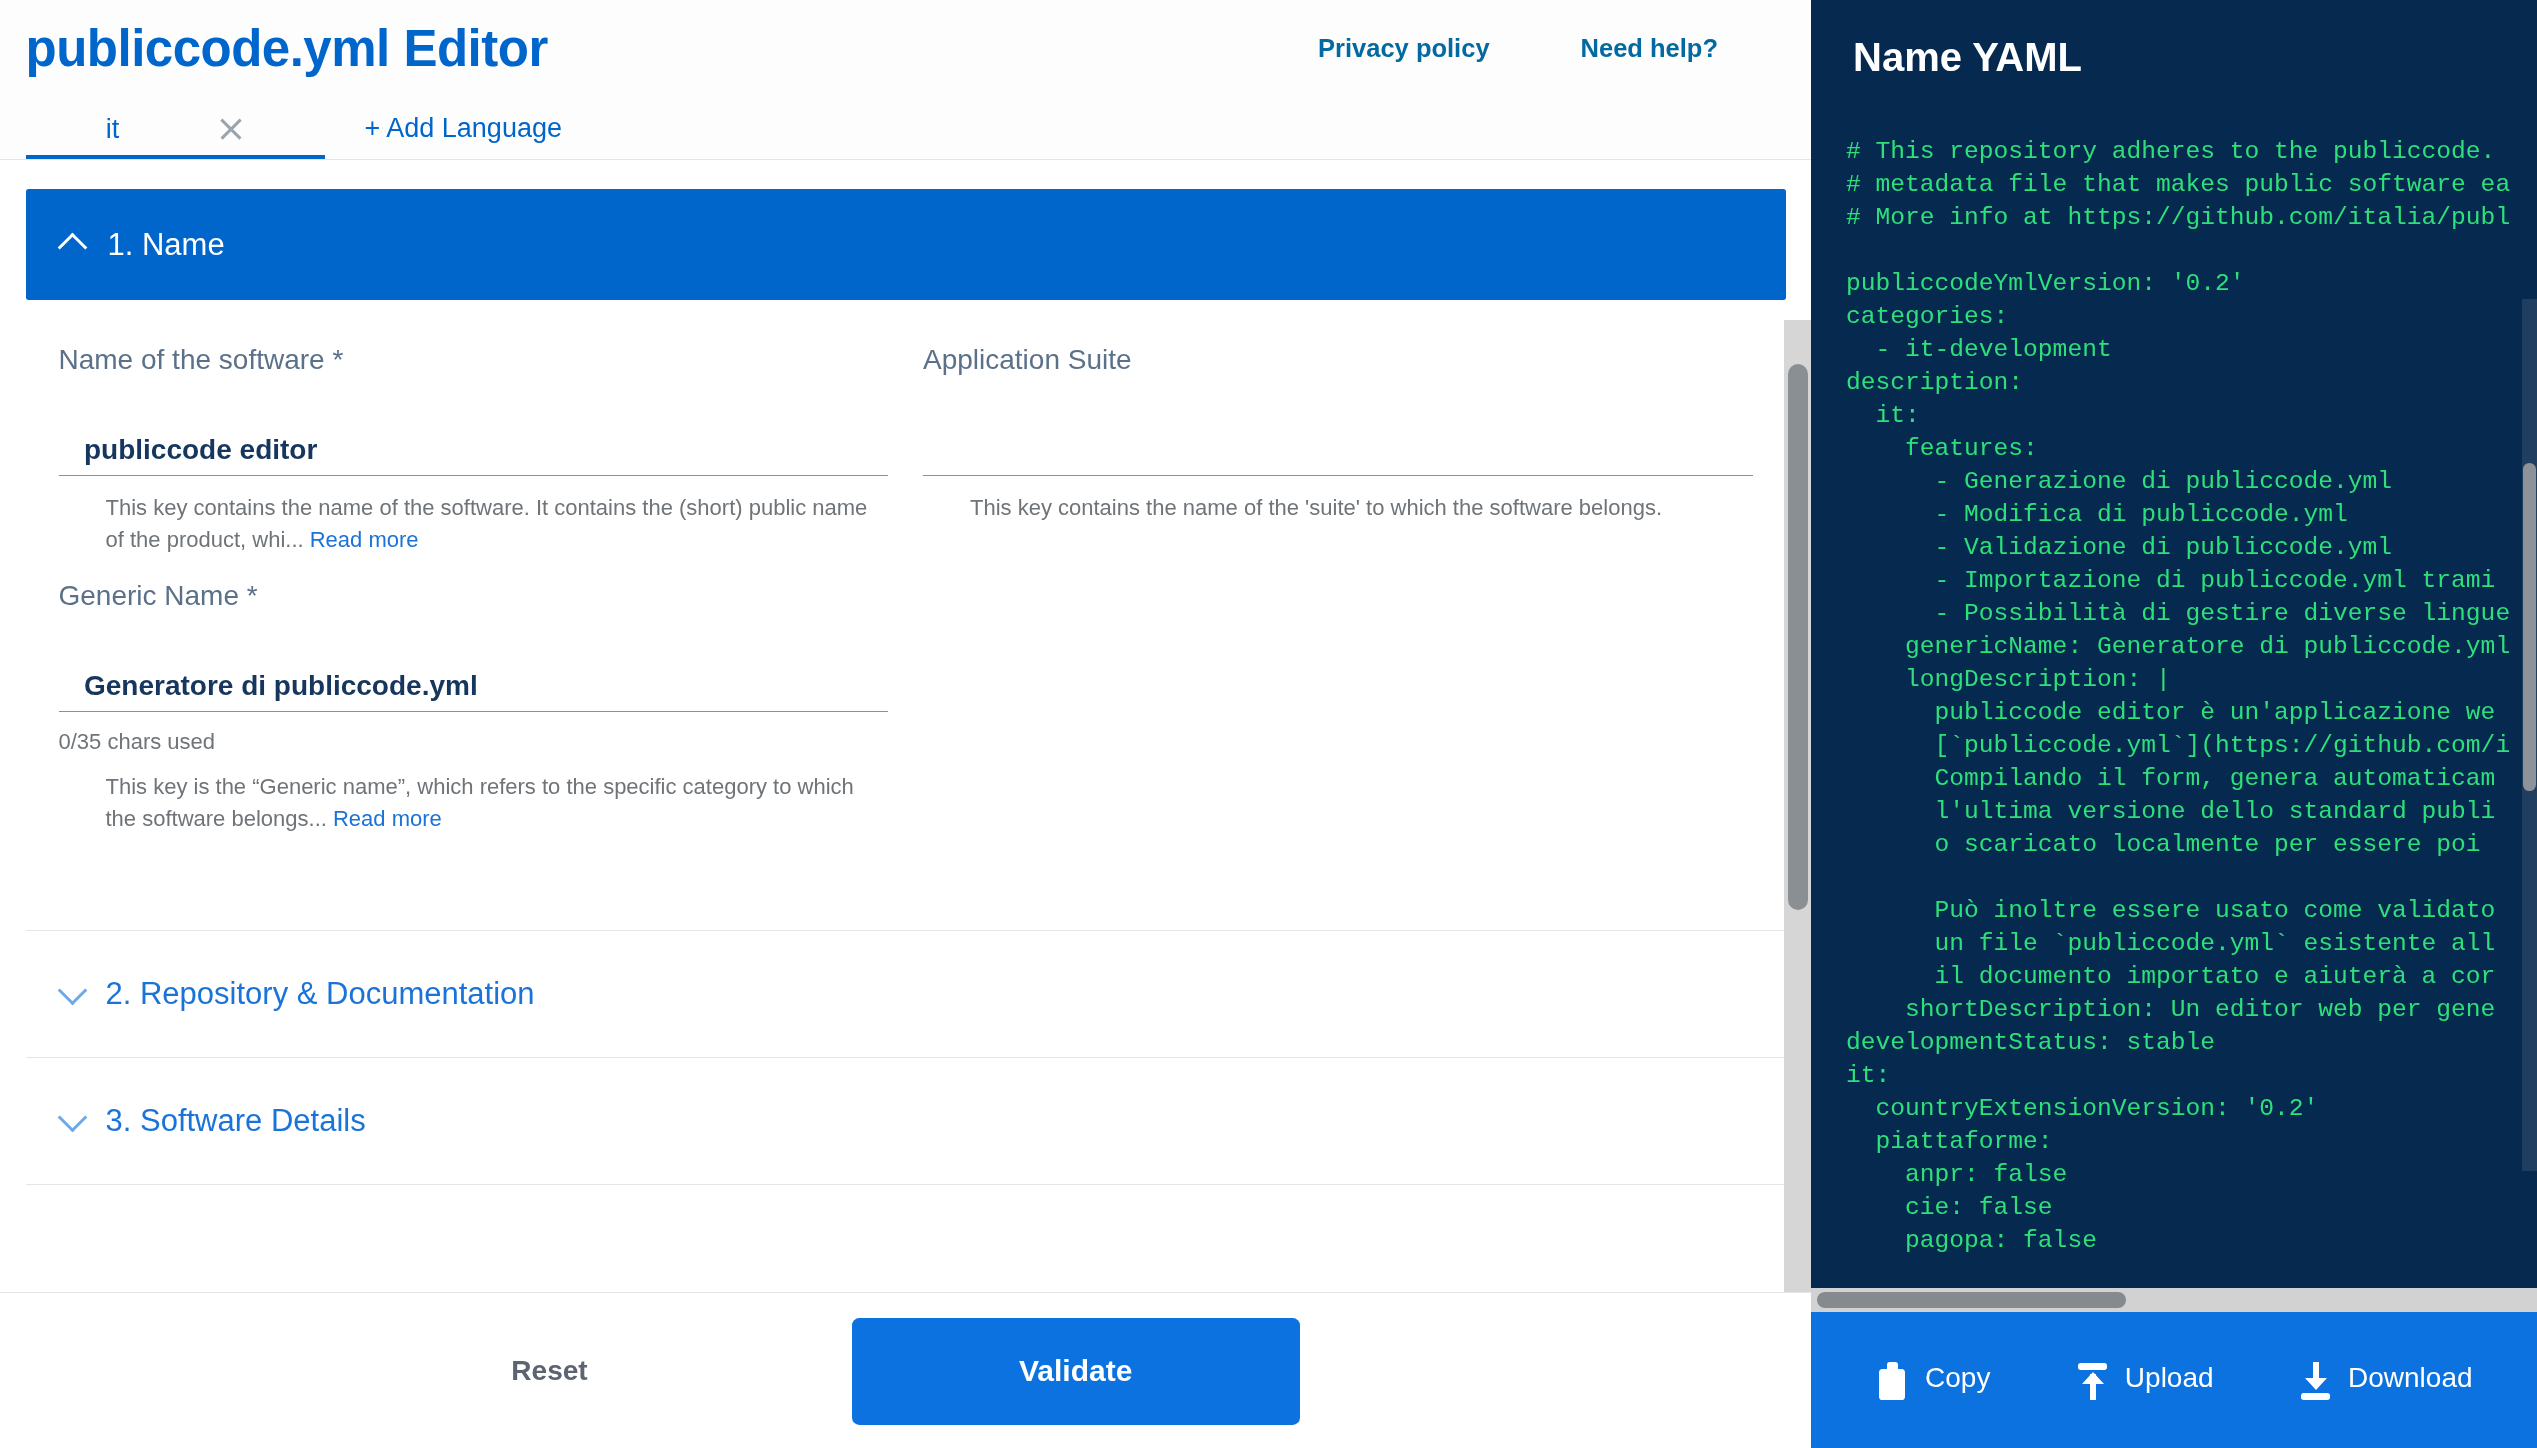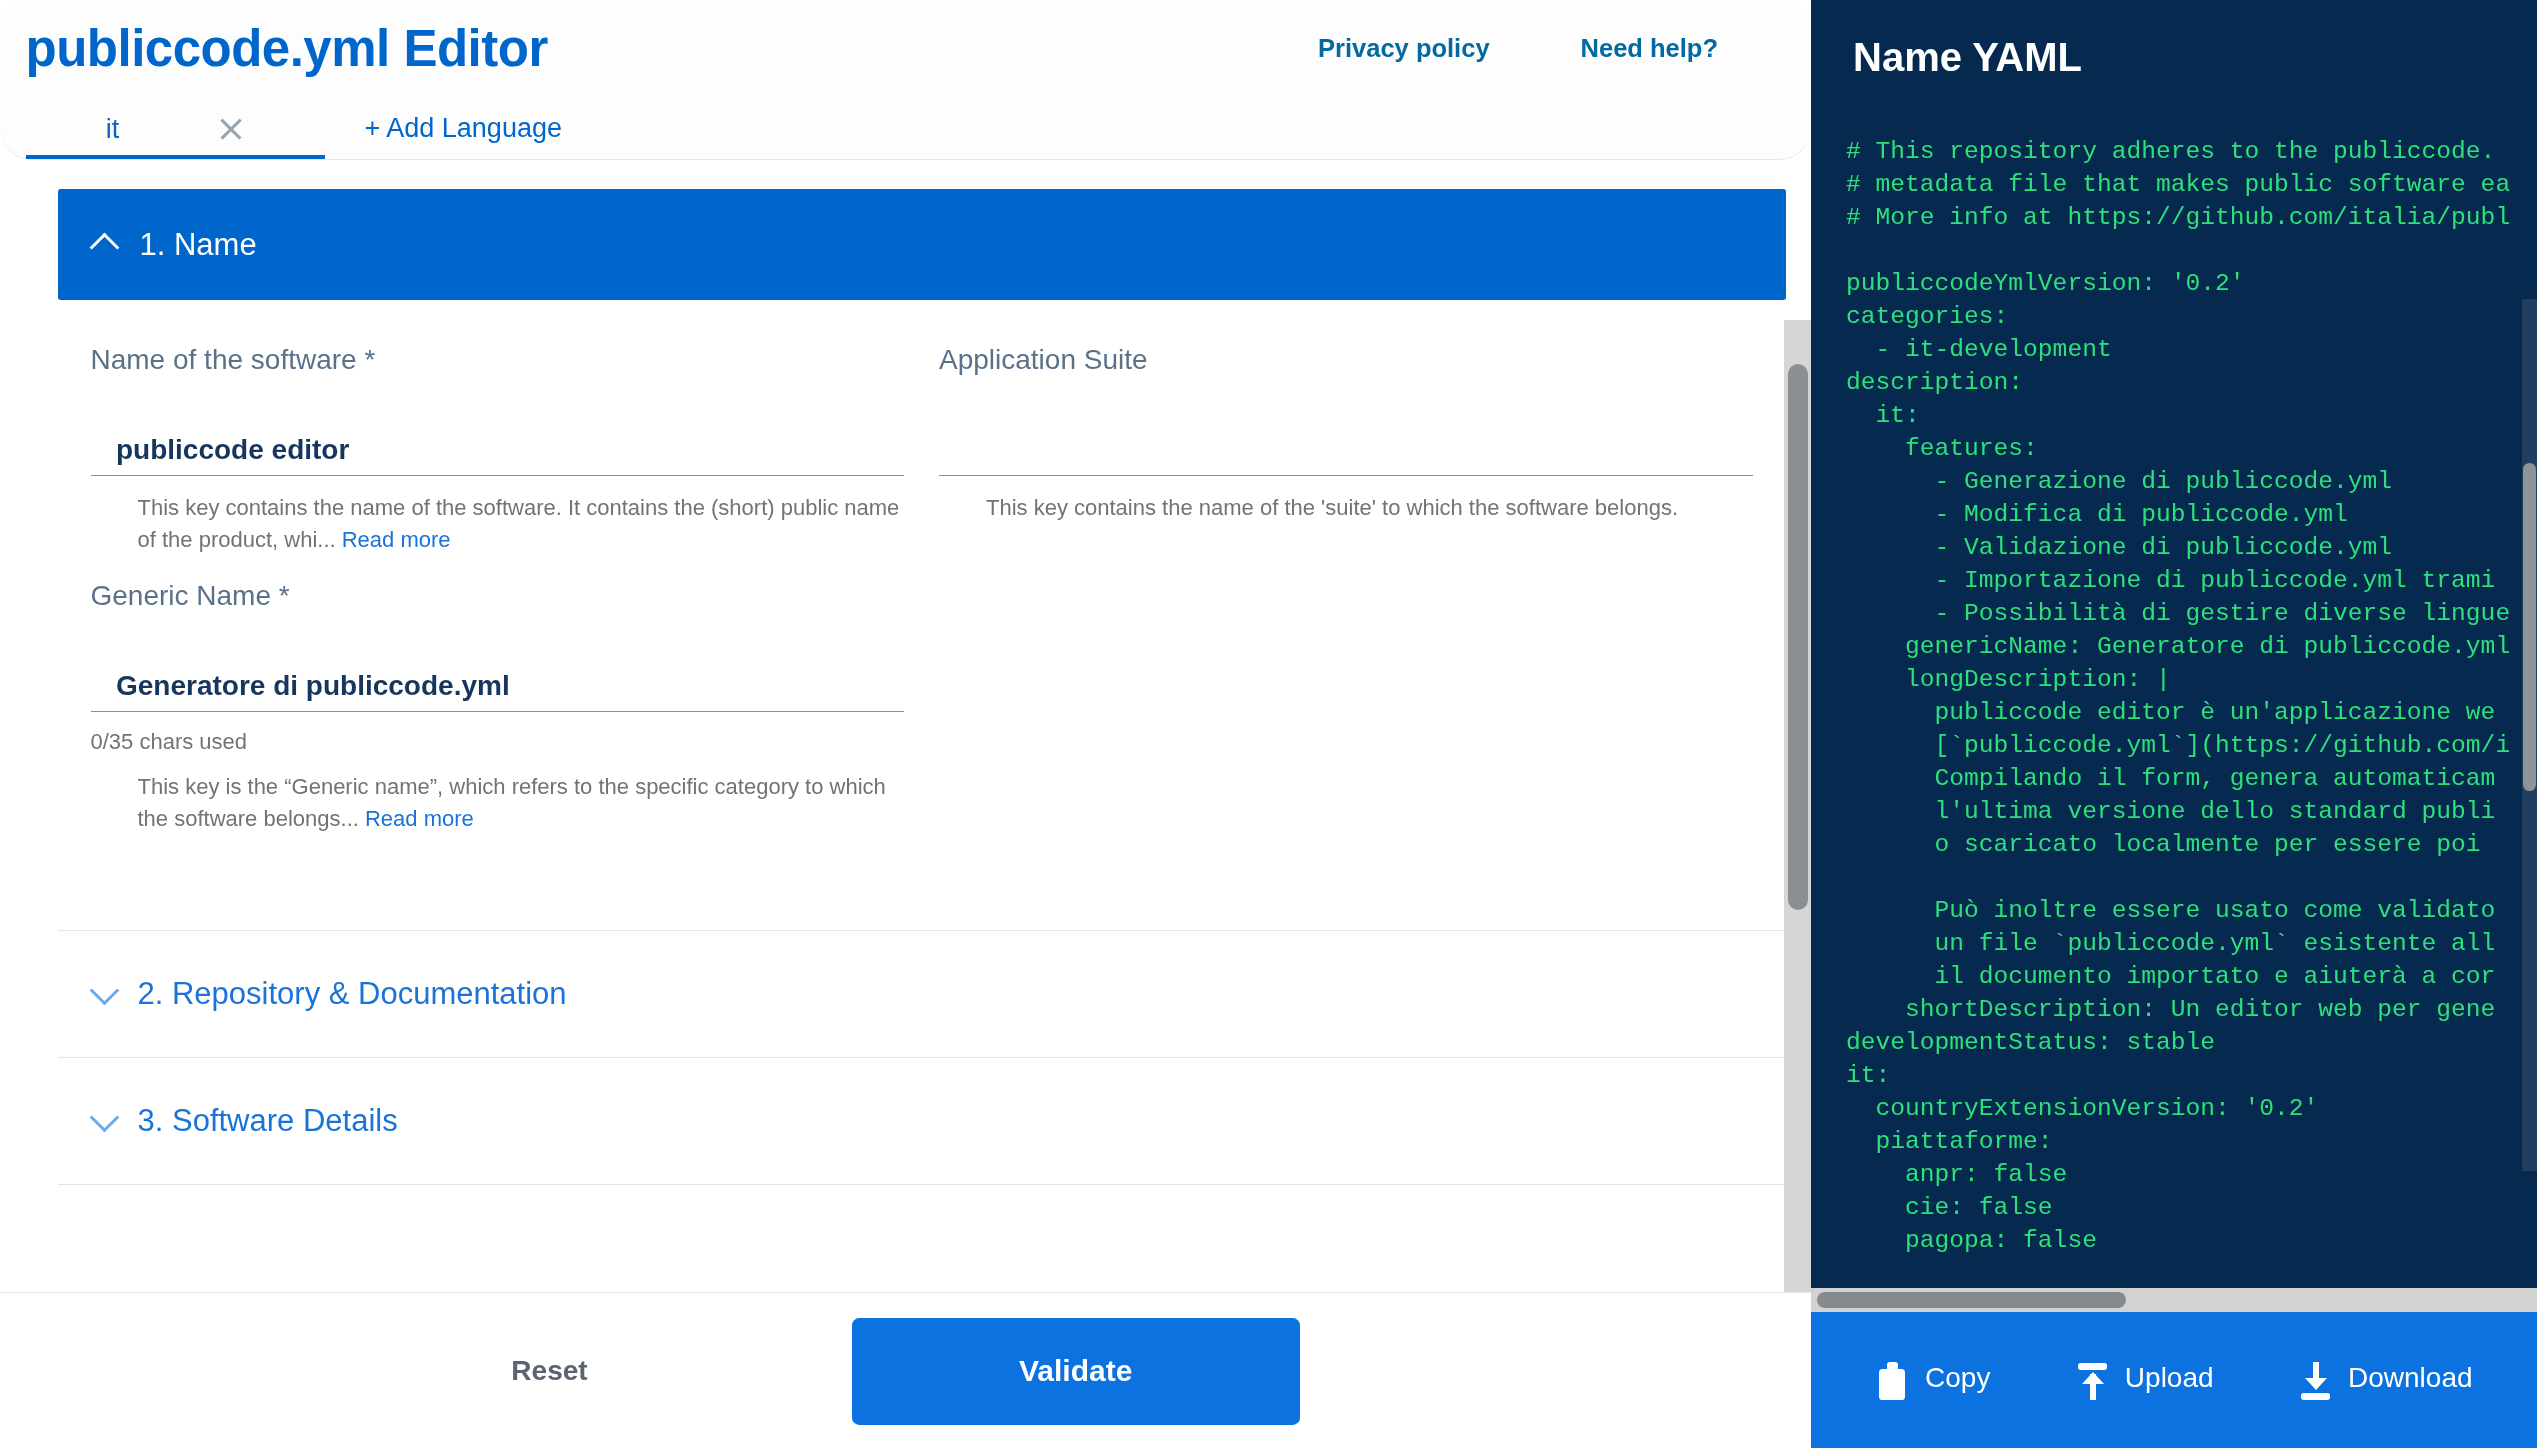--- a/index.html
+++ b/index.html
@@ -15,21 +15,21 @@
   .editor-pane {
     width: 1811px; height: 1449px;
     position: relative; background: #ffffff;
     display: flex; flex-direction: column;
   }
 
   
   .topbar {
     height: 160px; flex: 0 0 160px; position: relative;
     background: #fdfdfd; border-bottom: 0.9px solid #e3e6e8;
-    display: flex; flex-direction: column; border-radius: 32px;
+    display: flex; flex-direction: column;
   }
   .topbar-row1 {
     height: 98px; display: flex; align-items: center;
     padding: 0 47px 0 25.5px; position: relative;
   }
   .app-title {
     font-size: 51px; font-weight: bold; color: #0066cc;
     letter-spacing: -0.5px; line-height: 1; white-space: nowrap;
   }
   .nav-links {
@@ -63,21 +63,20 @@
   .tab-close::after  { transform: translate(-50%,-50%) rotate(-45deg); }
   .add-lang {
     font-size: 27px; color: #0066cc; margin-left: 40px;
     padding-bottom: 14.6px; cursor: pointer; white-space: nowrap;
   }
 
   
   .form-scroll {
     flex: 1; position: relative; overflow: hidden;
     background: #fff;
-    padding-left: 32px;
   }
   .form-inner { padding: 29px 25.5px 0 25.5px; }
 
   .section-head-open {
     background: #0066cc; height: 111px; border-radius: 2.7px;
     display: flex; align-items: center; padding-left: 35px; gap: 20px;
     cursor: pointer;
   }
   .section-head-open .sec-title { font-size: 31px; color: #ffffff; }
   .chev {

